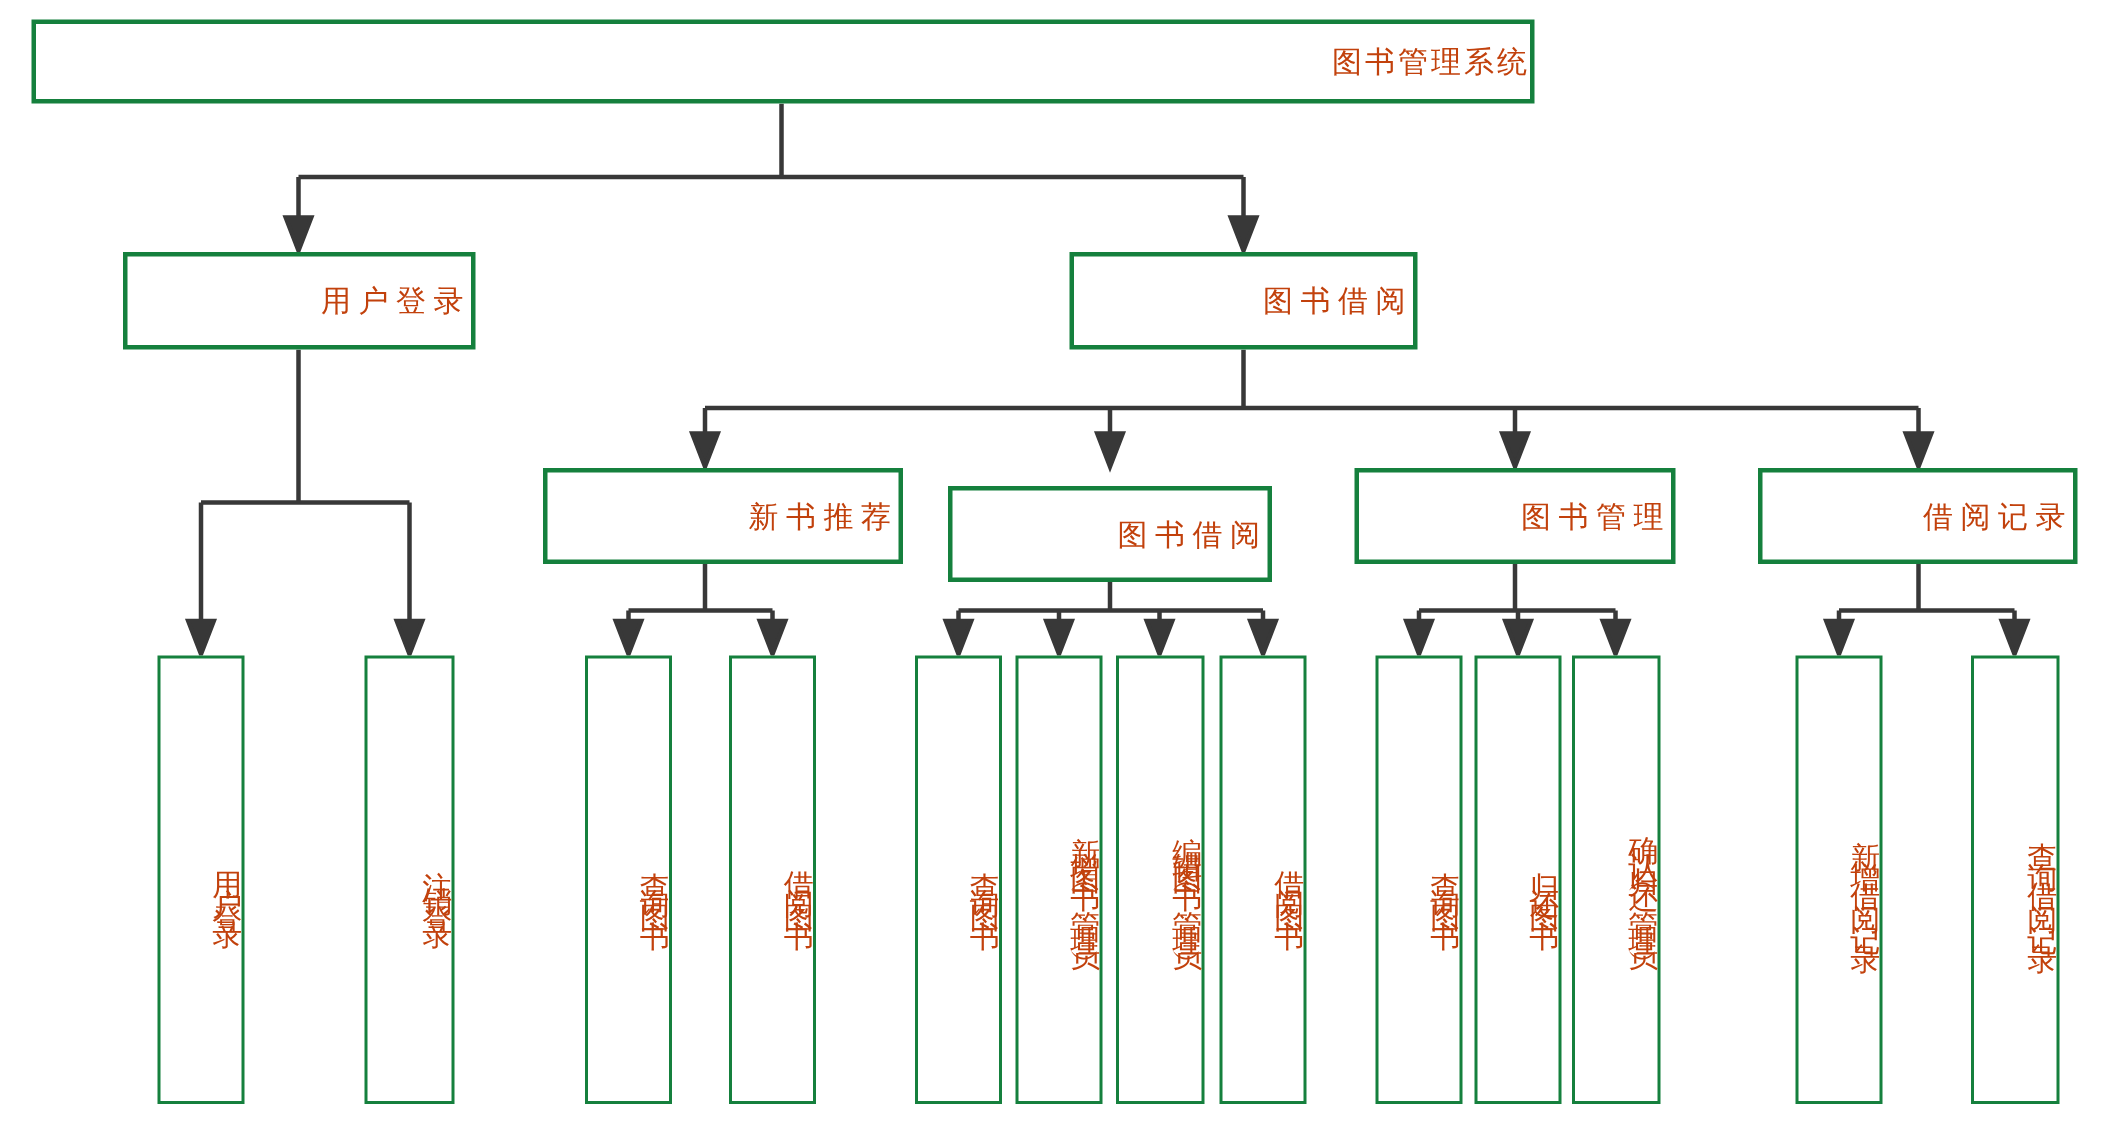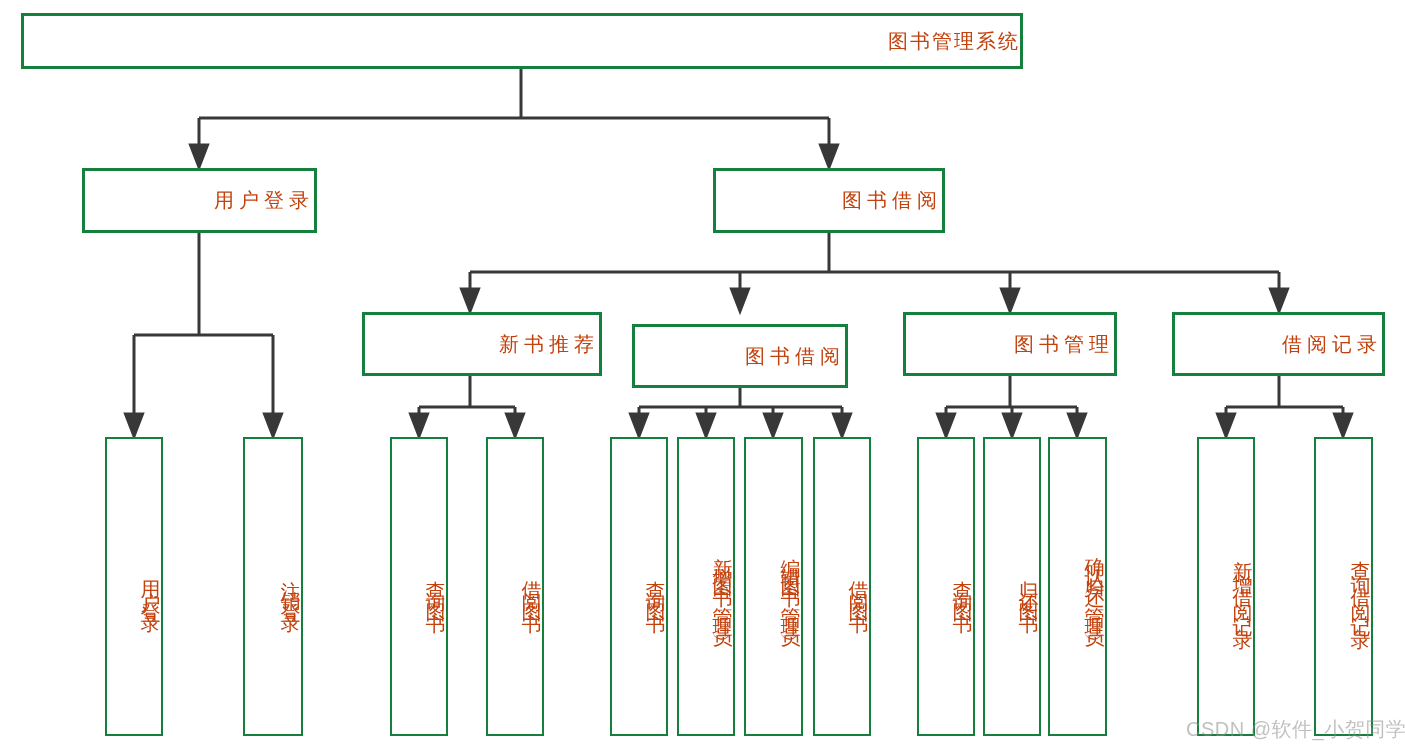--- a/index.html
+++ b/index.html
@@ -177,15 +177,14 @@
     <span class="label">确认归还（管理员）</span>
   </div>
 
   <div class="box vbox ls15" style="left:1197px; top:437px; width:58px; height:299px;">
     <span class="label">新增借阅记录</span>
   </div>
   <div class="box vbox ls15" style="left:1314px; top:437px; width:59px; height:299px;">
     <span class="label">查询借阅记录</span>
   </div>
 
-  <div id="watermark">CSDN @软件_小贺同学</div>
 
 </div>
 
 </body></html>

